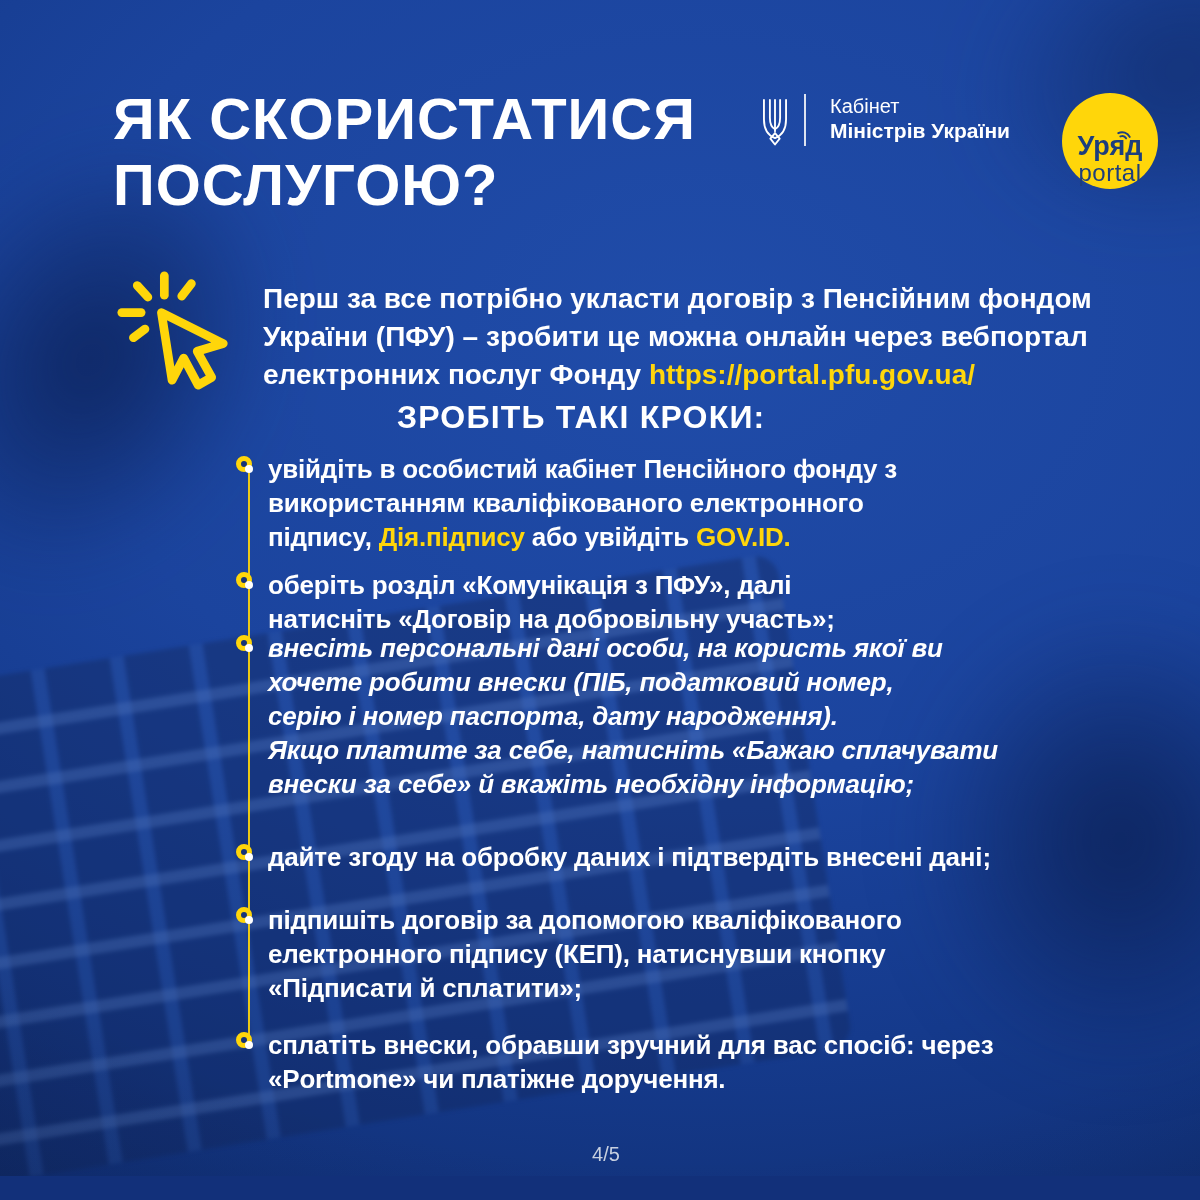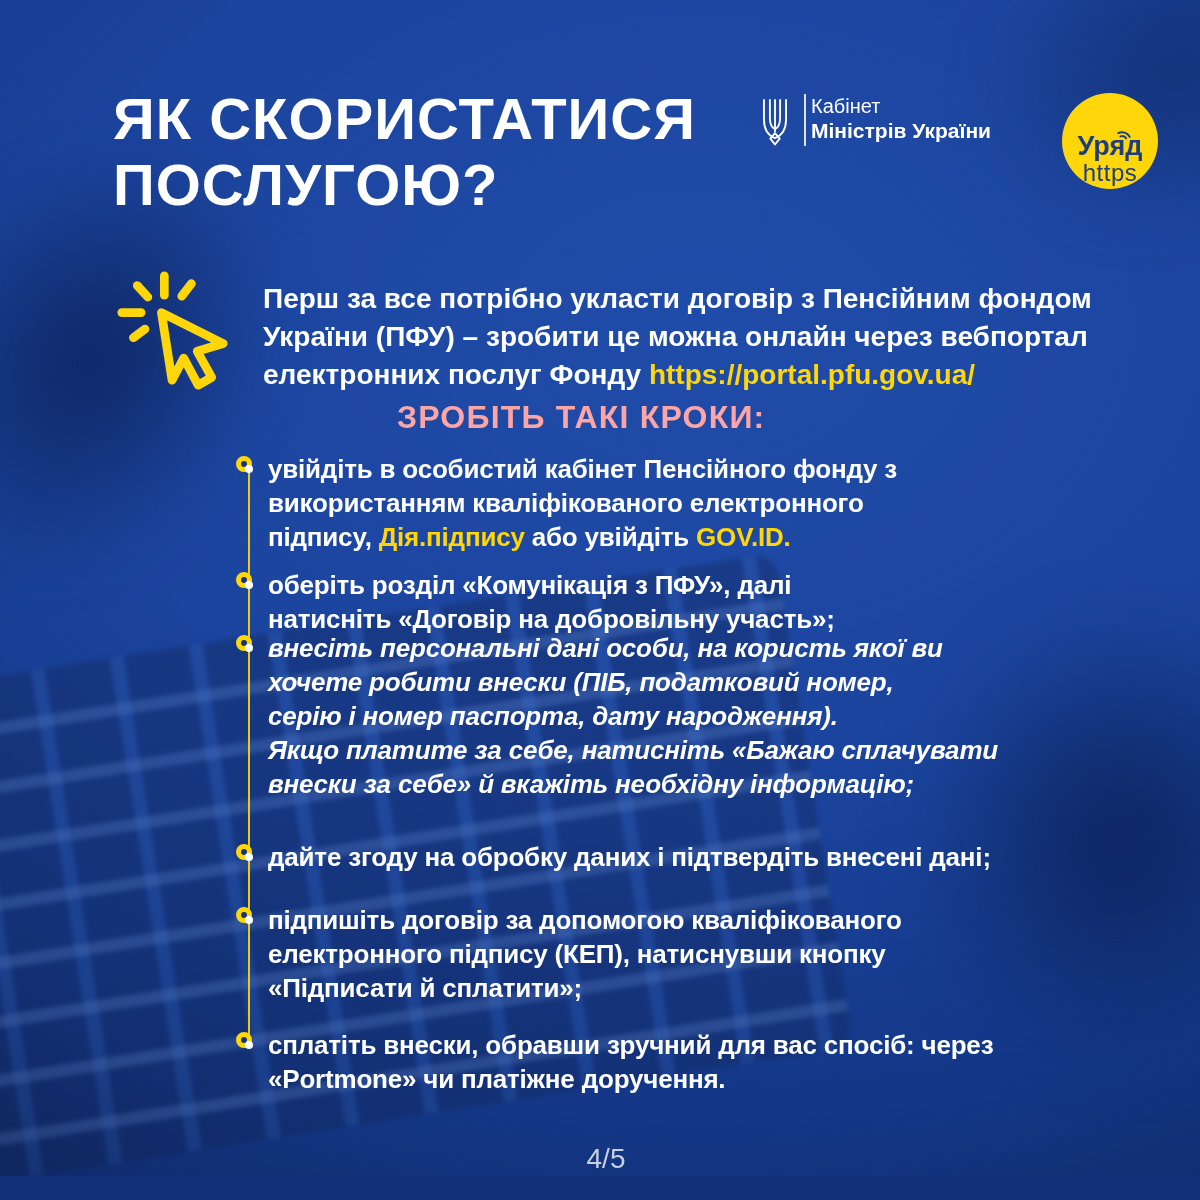--- a/index.html
+++ b/index.html
@@ -36,53 +36,53 @@
       repeating-linear-gradient(90deg, rgba(9,24,68,.58) 0 66px, rgba(58,98,172,.16) 66px 80px);}
   .vignette{position:absolute;inset:0;
     background:radial-gradient(150% 125% at 55% 30%, rgba(0,0,0,0) 55%, rgba(5,14,42,.55) 100%);}
 
   
   .title{position:absolute;z-index:2;left:113px;top:86px;
     color:var(--text-white,#fff);font-size:58px;line-height:66px;font-weight:800;letter-spacing:1px;}
   .gov{position:absolute;z-index:2;left:758px;top:94px;display:flex;align-items:flex-start;}
   .gov svg{display:block;margin-top:2px;}
   .gov-divider{width:2px;height:52px;background:rgba(255,255,255,.85);margin:0 0 0 12px;}
-  .gov-text{margin-left:5px;color:var(--text-white,#fff);}
+  .gov-text{margin-left:24px;color:var(--text-white,#fff);}
   .gov-name1{font-size:20px;line-height:24px;font-weight:400;}
   .gov-name2{font-size:21px;line-height:26px;font-weight:700;}
 
   .badge{position:absolute;z-index:2;left:1062px;top:93px;width:96px;height:96px;border-radius:50%;
     background:var(--accent-yellow,#ffd60a);color:var(--badge-text-navy,#1d3e7d);text-align:center;}
   .badge-w1{margin-top:39px;font-size:27px;line-height:28px;font-weight:800;}
   .badge-w2{font-size:24px;line-height:26px;font-weight:500;letter-spacing:.5px;}
   .badge .wifi{position:absolute;left:53px;top:33px;}
 
   
   .cursor-ic{position:absolute;z-index:2;left:116px;top:268px;}
   .intro{position:absolute;z-index:2;left:263px;top:280px;
     color:var(--text-white,#fff);font-size:28px;line-height:38px;font-weight:700;white-space:pre-line;}
   .intro .link{color:var(--accent-yellow,#ffd60a);cursor:pointer;}
 
   
   .steps-heading{position:absolute;z-index:2;left:397px;top:399px;
-    color:#fca5a5;font-size:32px;line-height:36px;font-weight:800;letter-spacing:1.2px;}
+    color:#ffffff;font-size:32px;line-height:36px;font-weight:800;letter-spacing:1.2px;}
   #steps{position:absolute;inset:0;z-index:2;}
   .vline{position:absolute;left:248px;top:468px;width:2px;height:578px;
     background:var(--accent-yellow,#ffd60a);opacity:.92;}
   .step{position:absolute;left:232px;}
   .bullet{position:absolute;left:4px;top:4px;width:16px;height:16px;border-radius:50%;
     border:5px solid var(--accent-yellow,#ffd60a);background:#14337a;display:block;}
   .bullet .dot{position:absolute;left:4px;top:4px;width:8px;height:8px;border-radius:50%;background:#fff;}
   .step-text{margin-left:36px;width:800px;color:var(--text-white,#fff);
     font-size:26px;line-height:34px;font-weight:700;letter-spacing:-0.2px;white-space:pre-line;}
   .step-text .hl{color:var(--accent-yellow,#ffd60a);}
 
   
   .footer{position:absolute;z-index:2;left:12px;right:0;top:1143px;text-align:center;
-    color:var(--footer-gray,#c7d0e0);font-size:28px;font-weight:400;}
+    color:var(--footer-gray,#c7d0e0);font-size:20px;font-weight:400;}
 </style>
 </head>
 <body>
 
 <div class="canvas">
 
   <div class="bg">
     <div class="bg-base"></div>
     <div class="blob hand-left"></div>
     <div class="blob arm-top-right"></div>
@@ -105,21 +105,21 @@
     </svg>
     <div class="gov-divider"></div>
     <div class="gov-text">
       <div class="gov-name1">Кабінет</div>
       <div class="gov-name2">Міністрів України</div>
     </div>
   </div>
 
   <div class="badge">
     <div class="badge-w1">Уряд</div>
-    <div class="badge-w2">https</div>
+    <div class="badge-w2">portal</div>
     <svg class="wifi" width="18" height="14" viewBox="0 0 18 14">
       <g fill="none" stroke="#1d3e7d" stroke-width="2" stroke-linecap="round" transform="rotate(18 9 9)">
         <path d="M3 9 A8.5 8.5 0 0 1 15 9"></path>
         <path d="M6 11.5 A4.5 4.5 0 0 1 12 11.5"></path>
       </g>
     </svg>
   </div>
 
   <svg class="cursor-ic" width="116" height="124" viewBox="0 0 120 128" fill="none" stroke="#ffd60a" stroke-width="9" stroke-linecap="round" stroke-linejoin="round">
     <path d="M50 8 V28"></path>

